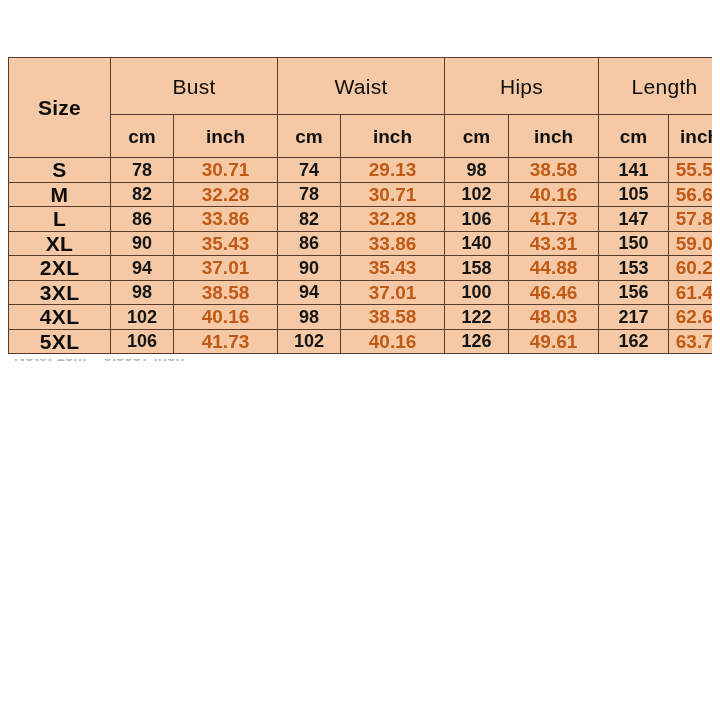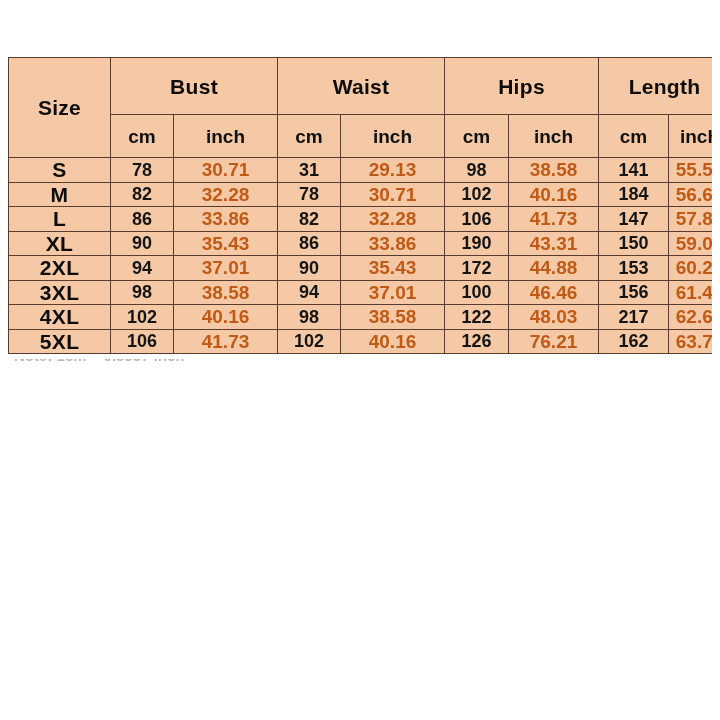--- a/index.html
+++ b/index.html
@@ -54,21 +54,21 @@
   th.size-head {
     height: 98px;
     font-size: 21px;
     font-weight: bold;
     color: #0d0d0d;
     letter-spacing: 0.3px;
   }
   th.group-head {
     height: 56px;
     font-size: 21px;
-    font-weight: bold;
+    font-weight: normal;
     color: #0d0d0d;
     letter-spacing: 0.3px;
   }
   th.unit-head {
     height: 42px;
     font-size: 19px;
     font-weight: bold;
     color: #111111;
   }
 
@@ -143,67 +143,67 @@
         <th class="unit-head">inch</th>
         <th class="unit-head">cm</th>
         <th class="unit-head">inch</th>
       </tr>
     </thead>
     <tbody>
         <tr>
           <td class="size-cell">S</td>
           <td class="cm-cell">78</td>
           <td class="inch-cell">30.71</td>
-          <td class="cm-cell">31</td>
+          <td class="cm-cell">74</td>
           <td class="inch-cell">29.13</td>
           <td class="cm-cell">98</td>
           <td class="inch-cell">38.58</td>
           <td class="cm-cell">141</td>
           <td class="inch-cell">55.51</td>
         </tr>
         <tr>
           <td class="size-cell">M</td>
           <td class="cm-cell">82</td>
           <td class="inch-cell">32.28</td>
           <td class="cm-cell">78</td>
           <td class="inch-cell">30.71</td>
           <td class="cm-cell">102</td>
           <td class="inch-cell">40.16</td>
-          <td class="cm-cell">184</td>
+          <td class="cm-cell">105</td>
           <td class="inch-cell">56.69</td>
         </tr>
         <tr>
           <td class="size-cell">L</td>
           <td class="cm-cell">86</td>
           <td class="inch-cell">33.86</td>
           <td class="cm-cell">82</td>
           <td class="inch-cell">32.28</td>
           <td class="cm-cell">106</td>
           <td class="inch-cell">41.73</td>
           <td class="cm-cell">147</td>
           <td class="inch-cell">57.87</td>
         </tr>
         <tr>
           <td class="size-cell">XL</td>
           <td class="cm-cell">90</td>
           <td class="inch-cell">35.43</td>
           <td class="cm-cell">86</td>
           <td class="inch-cell">33.86</td>
-          <td class="cm-cell">190</td>
+          <td class="cm-cell">140</td>
           <td class="inch-cell">43.31</td>
           <td class="cm-cell">150</td>
           <td class="inch-cell">59.06</td>
         </tr>
         <tr>
           <td class="size-cell">2XL</td>
           <td class="cm-cell">94</td>
           <td class="inch-cell">37.01</td>
           <td class="cm-cell">90</td>
           <td class="inch-cell">35.43</td>
-          <td class="cm-cell">172</td>
+          <td class="cm-cell">158</td>
           <td class="inch-cell">44.88</td>
           <td class="cm-cell">153</td>
           <td class="inch-cell">60.24</td>
         </tr>
         <tr>
           <td class="size-cell">3XL</td>
           <td class="cm-cell">98</td>
           <td class="inch-cell">38.58</td>
           <td class="cm-cell">94</td>
           <td class="inch-cell">37.01</td>
@@ -223,21 +223,21 @@
           <td class="cm-cell">217</td>
           <td class="inch-cell">62.60</td>
         </tr>
         <tr>
           <td class="size-cell">5XL</td>
           <td class="cm-cell">106</td>
           <td class="inch-cell">41.73</td>
           <td class="cm-cell">102</td>
           <td class="inch-cell">40.16</td>
           <td class="cm-cell">126</td>
-          <td class="inch-cell">76.21</td>
+          <td class="inch-cell">49.61</td>
           <td class="cm-cell">162</td>
           <td class="inch-cell">63.78</td>
         </tr>
       </tbody>
   </table>
 </div>
 
 <div class="clipped-remnant">
   <span>Note: 1cm = 0.3937 inch</span>
 </div>

